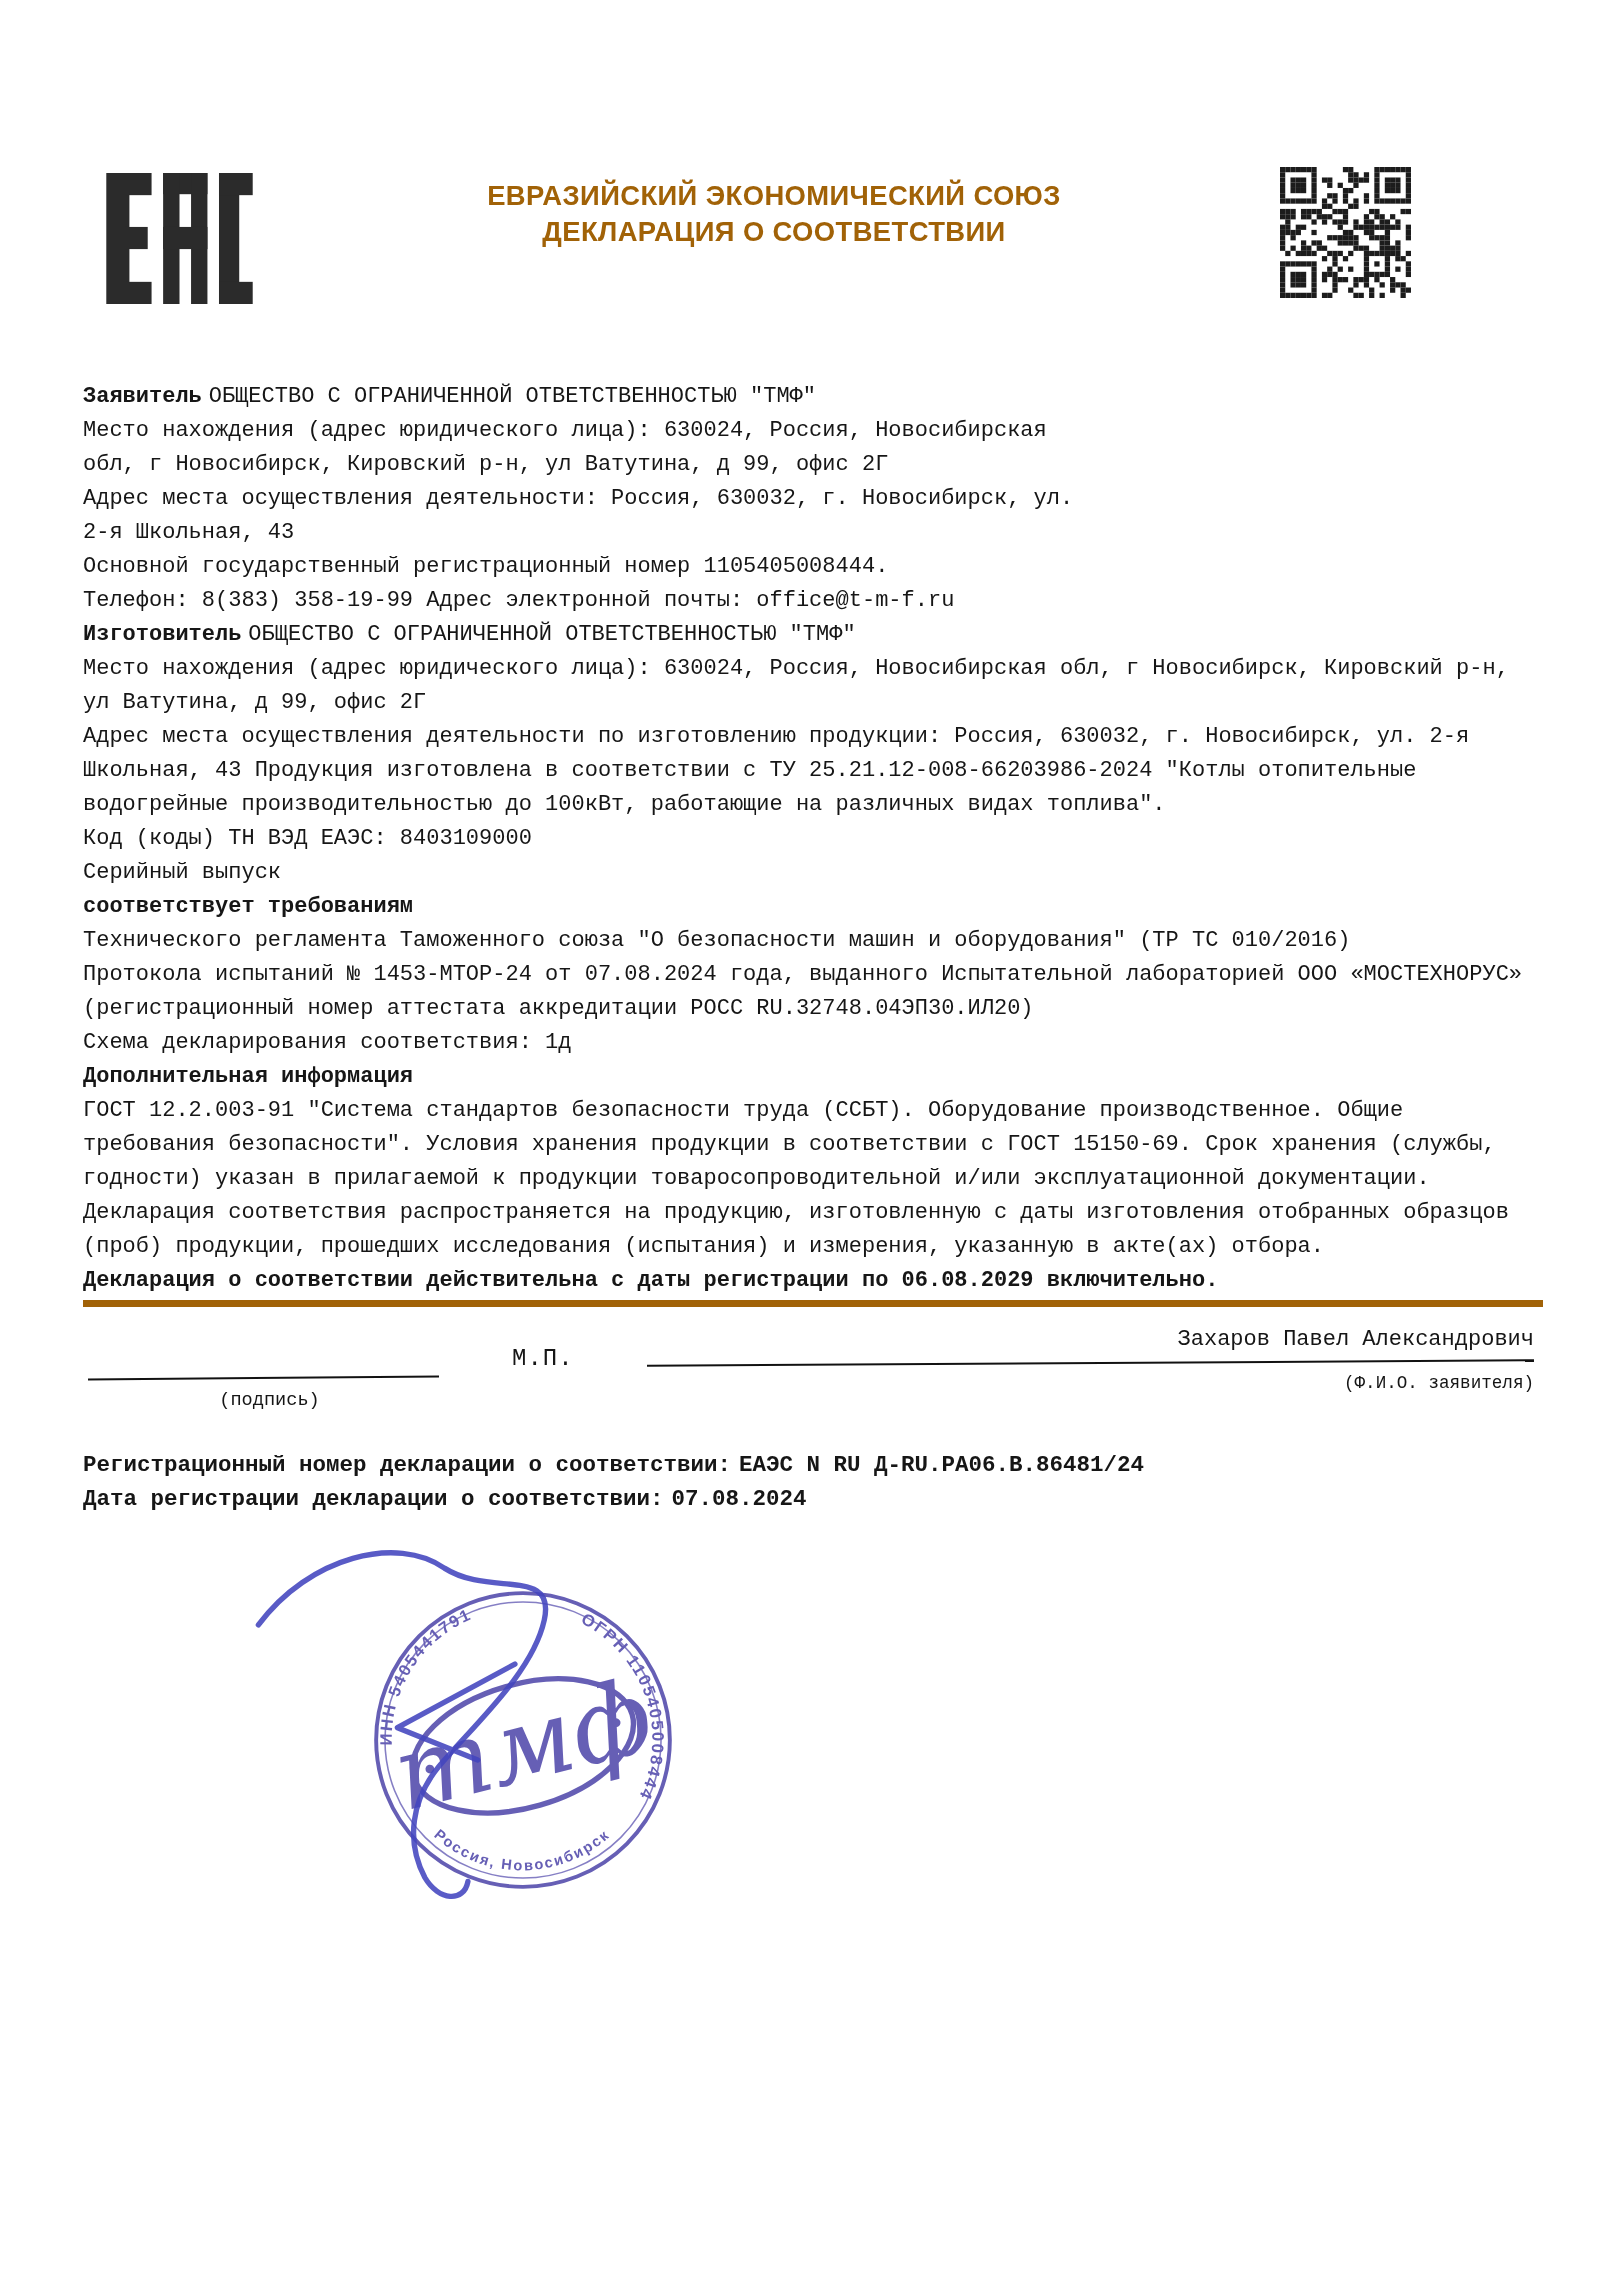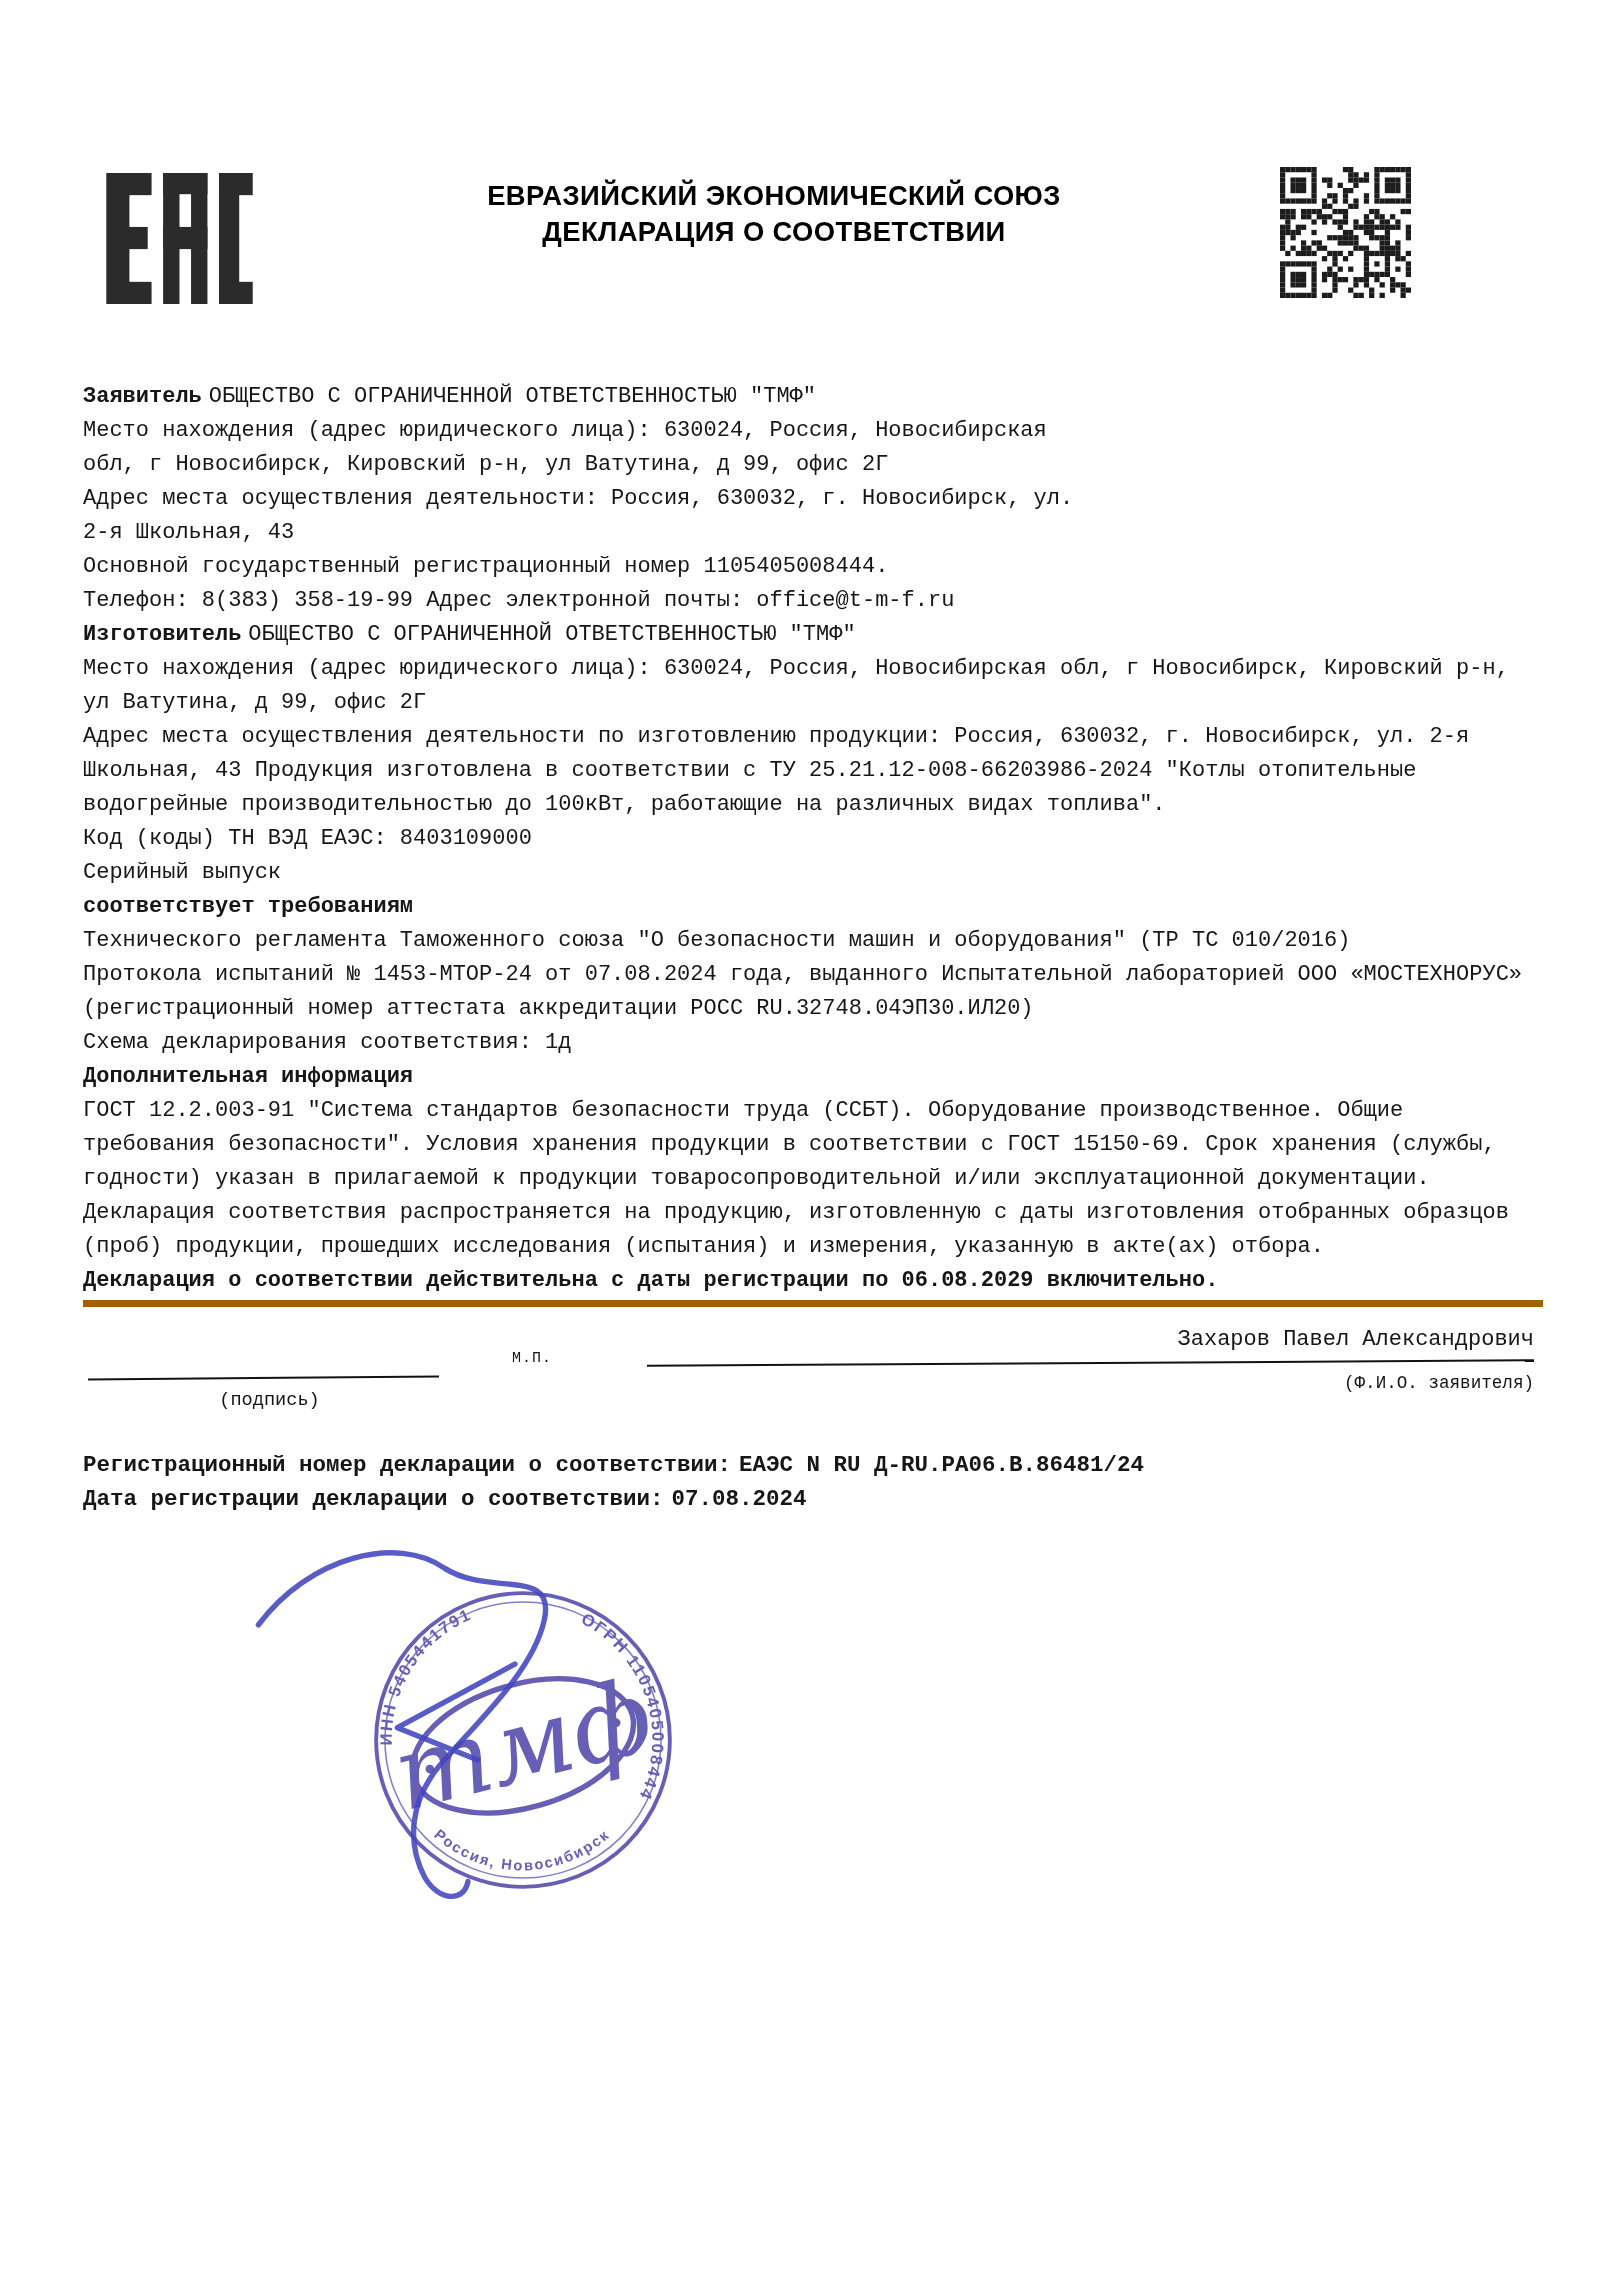--- a/index.html
+++ b/index.html
@@ -5,21 +5,21 @@
   html,body{margin:0;padding:0;background:#ffffff;}
   .page{
     position:relative;width:1620px;height:2292px;background:#fff;
     font-family:"Liberation Serif",serif;color:#161616;overflow:hidden;
   }
   
   .eac-logo{position:absolute;left:105px;top:173px;}
   .hdr-title{
     position:absolute;top:178px;left:39px;width:1470px;text-align:center;
     font-family:"Liberation Sans",sans-serif;font-weight:bold;
-    font-size:27.4px;line-height:36px;color:#000000;letter-spacing:0.4px;
+    font-size:27.4px;line-height:36px;color:#a16207;letter-spacing:0.4px;
   }
   .qr-box{position:absolute;left:1280px;top:167px;width:131px;height:131px;}
   
   .doc-body{
     position:absolute;left:83px;top:380px;width:1460px;
     font-size:22px;line-height:34px;font-family:Liberation Mono, monospace;
   }
   .doc-body p{margin:0;}
   .narrow{max-width:1000px;}
   .lead{font-weight:bold;margin-right:6.9px;}
@@ -29,21 +29,21 @@
     font-weight:bold;margin-top:15.7px;padding-bottom:2px;
     border-bottom:7px solid #a16207;
   }
   
   .sigrow{position:relative;height:125px;margin-top:15.7px;}
   .sig-line-left{
     position:absolute;left:4.9px;top:54px;width:351px;height:0;
     border-bottom:2.9px solid #121212;transform:rotate(-0.5deg);
   }
   .cap-podpis{position:absolute;left:103px;top:61px;width:167px;text-align:center;font-size:18.6px;}
-  .mp{position:absolute;left:429px;top:19.6px;font-size:15px;letter-spacing:1px;}
+  .mp{position:absolute;left:429px;top:19.6px;font-size:24px;letter-spacing:1px;}
   .sig-right{position:absolute;left:564px;top:0;width:887px;text-align:right;}
   .sig-name{font-size:22px;}
   .sig-line-right{height:0;border-bottom:2.9px solid #121212;margin-top:4.9px;transform:rotate(-0.35deg);}
   .cap-fio{font-size:17.6px;margin-top:2.9px;}
   
   .reg{font-weight:bold;font-size:22.5px;margin-top:23.5px;}
   .reg .v{margin-left:7.8px;}
   
   .stamp{position:absolute;left:336px;top:1553px;width:374px;height:374px;opacity:.93;pointer-events:none;}
   .stamp text{fill:#5b53b0;}

